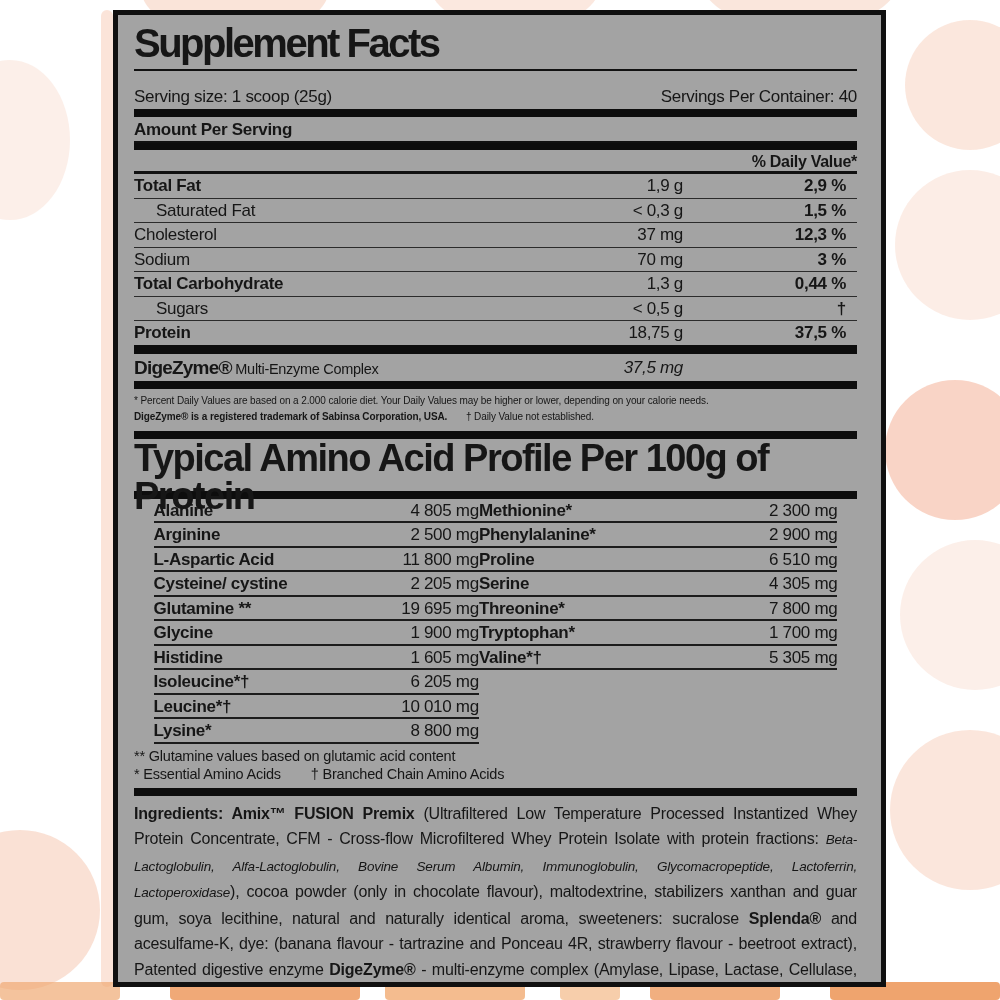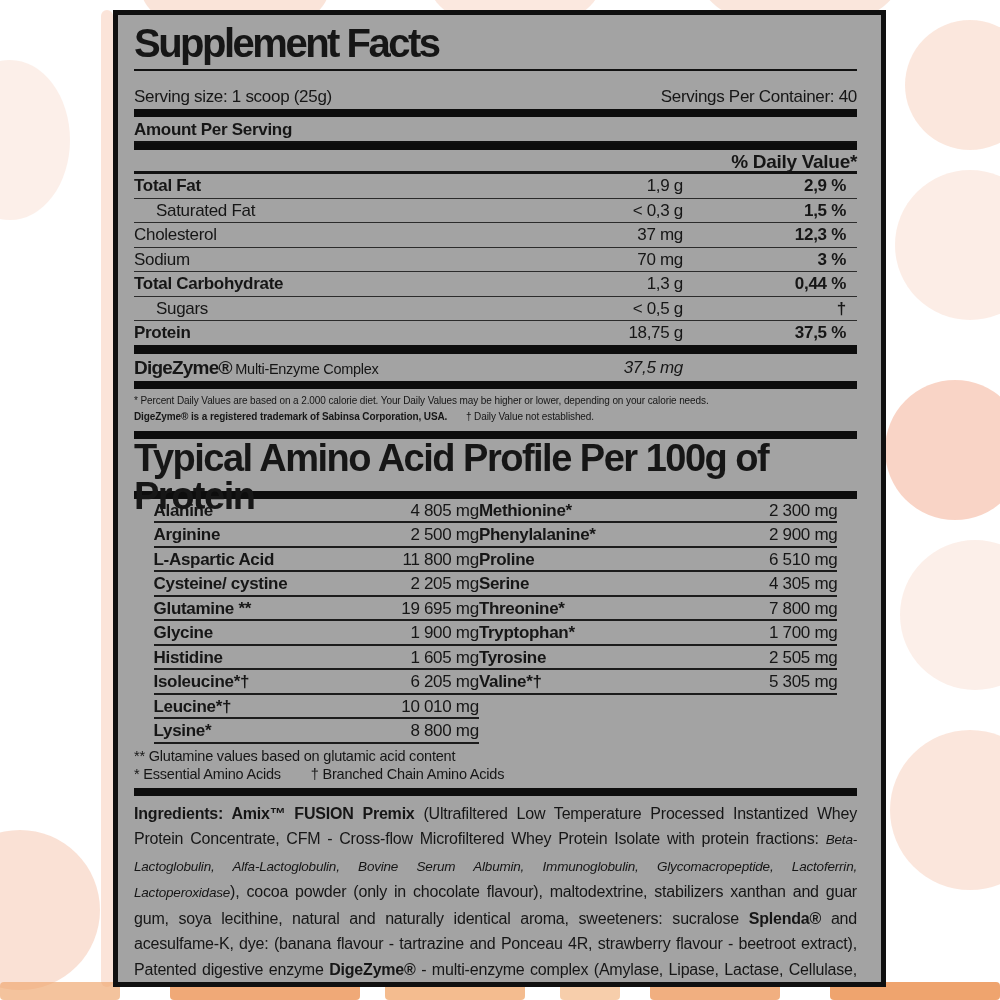--- a/index.html
+++ b/index.html
@@ -37,21 +37,21 @@
   .title{font-size:40px;font-weight:700;letter-spacing:-2.5px;line-height:48px;height:50px;}
   .serving-row{display:flex;justify-content:space-between;border-top:2px solid #111;
     font-size:17px;letter-spacing:-.3px;height:24px;align-items:center;padding-top:14px;}
   .bar{background:#0d0d0d;height:8px;}
   .bar7{background:#0d0d0d;height:7px;}
   .bar9{background:#0d0d0d;height:9px;}
   .aps{font-size:17px;font-weight:700;letter-spacing:-.3px;height:24px;line-height:26px;border-bottom:2px solid #111;}
   .calories-row{display:flex;align-items:baseline;height:30px;line-height:32px;font-size:16.5px;letter-spacing:-.3px;}
   .cal-label{font-size:20px;font-weight:700;margin-right:7px;letter-spacing:-.8px;}
   .cal-fat{margin-left:58px;}
-  .dv-header{text-align:right;font-weight:700;font-size:19px;height:21px;line-height:23px;border-bottom:3px solid #111;letter-spacing:-.3px;}
+  .dv-header{text-align:right;font-weight:700;font-size:16px;height:21px;line-height:23px;border-bottom:3px solid #111;letter-spacing:-.3px;}
   .nrow{position:relative;height:23.5px;line-height:24.5px;font-size:17px;border-bottom:1.5px solid #2b2b2b;letter-spacing:-.3px;}
   .nrow.nolast{border-bottom:none;}
   .nname.bold{font-weight:700;}
   .nname.indent{padding-left:22px;}
   .namt{position:absolute;right:174px;top:0;}
   .ndv{position:absolute;right:11px;top:0;font-weight:700;}
   .enzyme-row{position:relative;height:27px;line-height:28px;letter-spacing:-.3px;}
   .enzyme-brand{font-weight:700;font-size:19px;letter-spacing:-.8px;}
   .enzyme-name{font-size:14.5px;}
   .enzyme-amt{position:absolute;right:174px;top:0;font-size:17px;font-style:italic;}
@@ -232,24 +232,20 @@
       </div>
       <div class="arow">
         <span class="aname">Threonine*</span>
         <span class="aval">7 800 mg</span>
       </div>
       <div class="arow">
         <span class="aname">Tryptophan*</span>
         <span class="aval">1 700 mg</span>
       </div>
       <div class="arow">
-        <span class="aname">Tyrosine</span>
-        <span class="aval">2 505 mg</span>
-      </div>
-      <div class="arow">
         <span class="aname">Valine*†</span>
         <span class="aval">5 305 mg</span>
       </div>
     </div>
   </div>
 
   <div class="amino-fn">
     <div>** Glutamine values based on glutamic acid content</div>
     <div>
       <span>* Essential Amino Acids</span>

